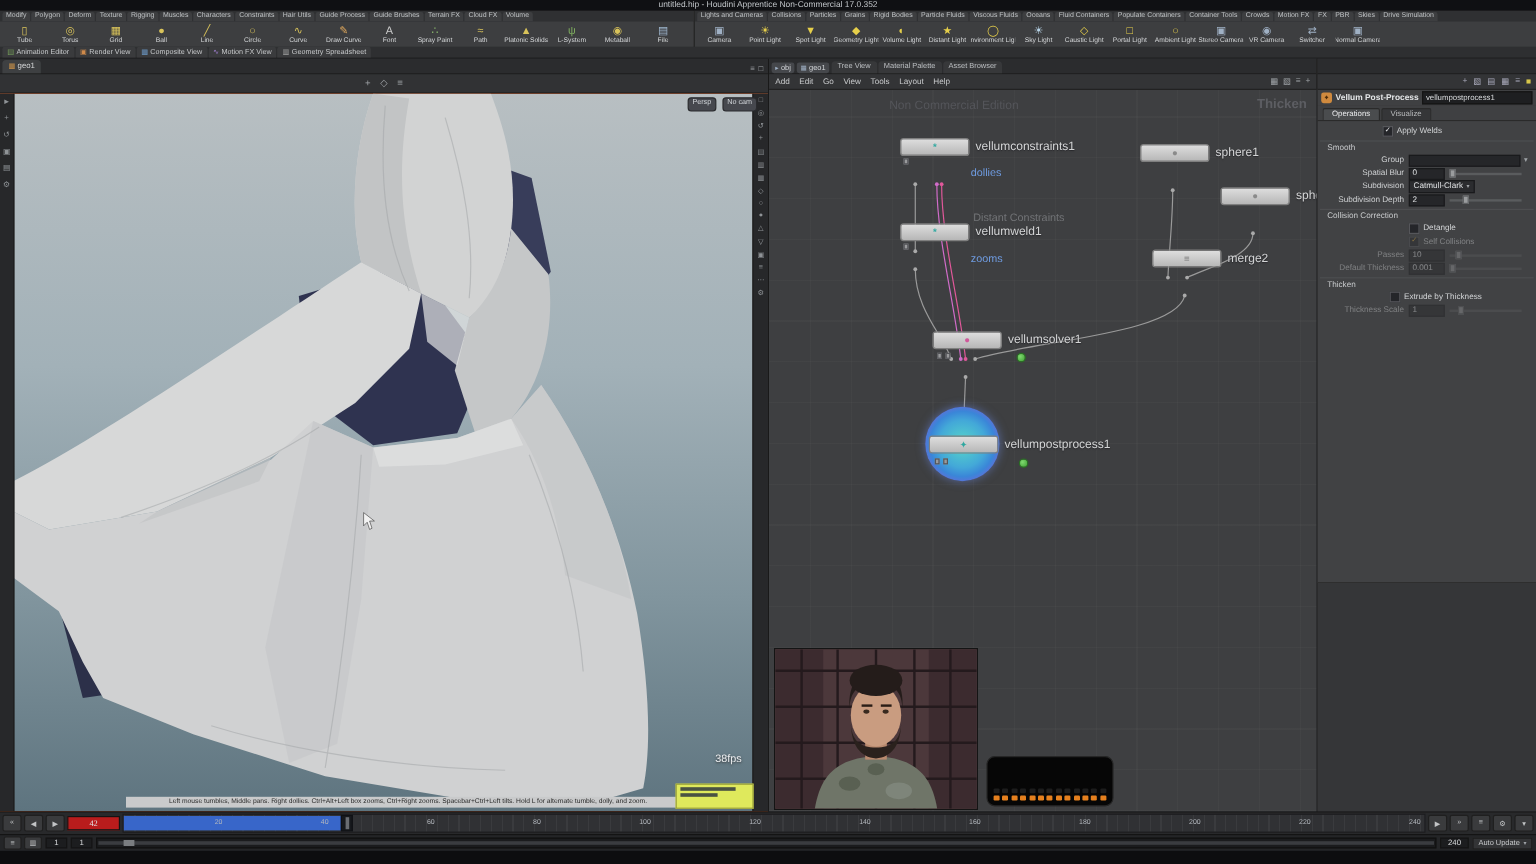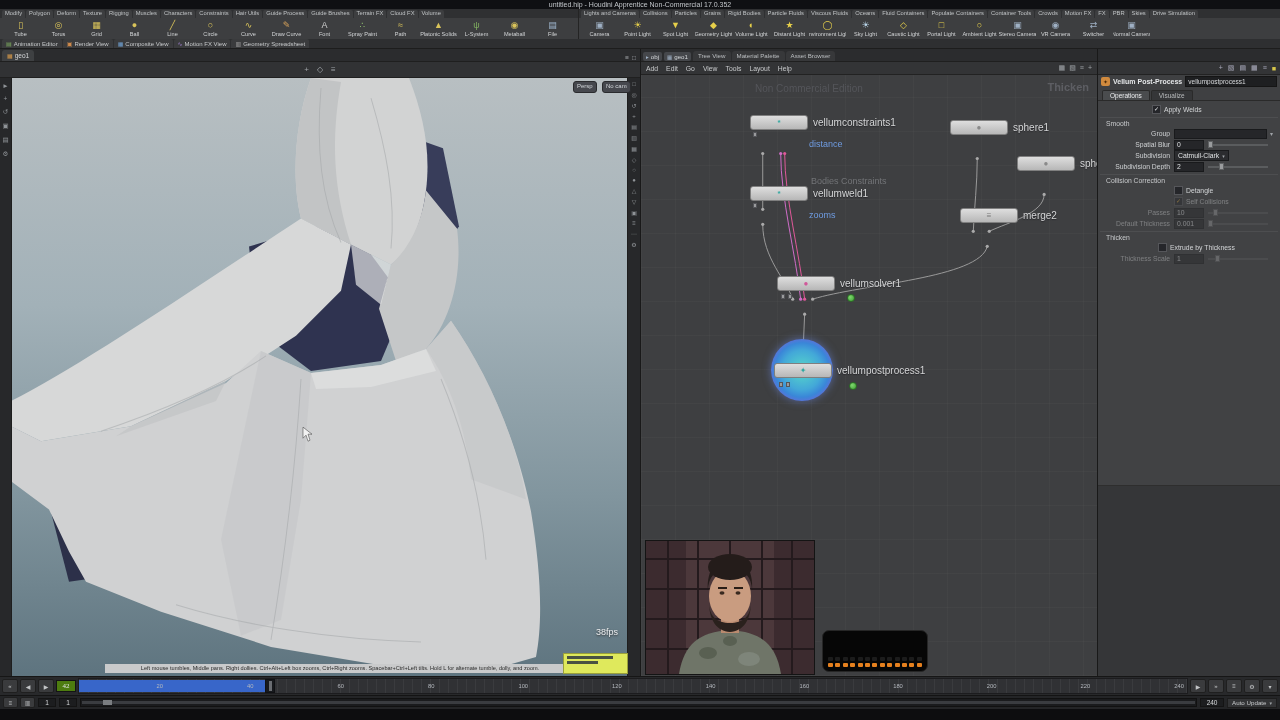--- a/index.html
+++ b/index.html
@@ -56,21 +56,21 @@
   .netstrip{height:12px;background:#2b2c2e;display:flex;align-items:flex-end;gap:2px;padding:0 2px;border-bottom:1px solid #1f1f1f;}
   .bcchip{display:flex;align-items:center;gap:2px;background:#45474b;border-radius:2px;padding:0 3px;font-size:6.2px;color:#d4d7da;height:9px;}
   .ntab{background:#37383a;border-radius:3px 3px 0 0;padding:1px 5px;font-size:6.2px;color:#bcbfc2;height:8px;line-height:8px;white-space:nowrap;}
   .netmenu{height:12px;background:#333436;display:flex;align-items:center;padding:0 5px;gap:8px;border-bottom:1px solid #222;font-size:6.8px;color:#c8cacc;}
   .netmenu .spacer{flex:1;}
   .netmenu .g{font-size:7px;color:#9fa3a7;}
   .netcanvas{position:relative;flex:1;overflow:hidden;
      background-color:#3e3f41;
      background-image:repeating-linear-gradient(0deg,rgba(255,255,255,0.025) 0 1px,transparent 1px 34px),
                       repeating-linear-gradient(90deg,rgba(255,255,255,0.025) 0 1px,transparent 1px 34px);}
-  .wm1{position:absolute;left:114px;top:8px;font-size:10px;color:#54555a;z-index:1;}
+  .wm1{position:absolute;left:100px;top:8px;font-size:10px;color:#54555a;z-index:1;}
   .wm2{position:absolute;right:8px;top:6px;font-size:11px;font-weight:bold;color:#5d5e63;z-index:1;}
   svg.wires{position:absolute;inset:0;width:100%;height:100%;z-index:1;}
   .selring{position:absolute;left:130px;top:264px;width:62px;height:62px;border-radius:50%;z-index:2;
      background:radial-gradient(circle,#57d8c9 0%,#43a8d8 45%,#3a86d8 62%,#8a55d6 88%,rgba(138,85,214,0.15) 100%);
      box-shadow:0 0 8px rgba(110,140,230,0.55);}
   .node{position:absolute;height:15px;display:flex;align-items:center;gap:5px;z-index:3;}
   .pill{width:56px;height:13px;background:linear-gradient(#dedede,#b7b7b7);border:1px solid #7f7f7f;border-radius:3px;
         display:flex;align-items:center;justify-content:center;}
   .pill .pg{font-size:8px;line-height:8px;font-weight:bold;}
   .nname{font-size:10px;color:#d4d5d6;white-space:nowrap;text-shadow:0 1px 1px #26262a;}
@@ -110,21 +110,21 @@
   
   .webcam{position:absolute;left:645px;top:540px;width:170px;height:135px;background:#4a3538;border:1px solid #141414;z-index:40;overflow:hidden;box-sizing:border-box;}
   .streamdeck{position:absolute;left:822px;top:630px;width:106px;height:42px;background:#060606;border:1px solid #262626;border-radius:7px;z-index:41;display:flex;flex-direction:column;justify-content:flex-end;padding:4px 5px;box-sizing:border-box;}
   .deckrow{display:flex;justify-content:space-between;margin-top:2px;}
   .deckdot{width:5px;height:4px;background:#e5801e;border-radius:1px;}
   .deckdot.dimdot{background:#1c1c1c;}
 
   
   .playbar{height:18px;background:#28292b;border-top:1px solid #161616;display:flex;align-items:center;padding:0 2px;gap:2px;}
   .tbtn{min-width:10px;height:12px;background:#3a3b3d;border:1px solid #1f1f1f;color:#c2c4c6;font-size:6px;display:flex;align-items:center;justify-content:center;border-radius:2px;padding:0 2px;}
-  .framefield{width:20px;height:12px;background:#4d7c0f;border:1px solid #141414;color:#e2e4e6;font-size:7px;text-align:center;box-sizing:border-box;font-family:Liberation Serif, serif;}
+  .framefield{width:44px;height:12px;background:#b91c1c;border:1px solid #141414;color:#e2e4e6;font-size:7px;text-align:center;box-sizing:border-box;font-family:Liberation Serif, serif;}
   .ruler{position:relative;flex:1;height:14px;background:#303134;border:1px solid #1c1c1e;overflow:hidden;
          background-image:repeating-linear-gradient(90deg,#3a3b3e 0 1px,transparent 1px 9px);}
   .progress{position:absolute;left:0;top:1px;bottom:1px;width:17.2%;background:#3866c9;}
   .ticklabels{position:absolute;inset:0;display:flex;justify-content:space-between;align-items:center;padding:0 3px 0 7%;}
   .ticklabels span{font-size:5.8px;color:#b4b8be;}
   .playhead{position:absolute;left:calc(17.2% - 5px);top:0;bottom:0;width:10px;background:#17191d;border:1px solid #101114;box-sizing:border-box;}
   .playhead::after{content:"";position:absolute;left:3px;top:1px;bottom:1px;width:3px;background:#6a6d72;}
 
   
   .rangerow{height:13px;background:#242527;display:flex;align-items:center;gap:3px;padding:0 3px;border-top:1px solid #141414;}
@@ -546,24 +546,24 @@
         </svg>
 
         <div class="selring"></div>
 
         <div class="node" style="left:109px;top:40px;">
           <div class="pill">
               <span class="pg" style="color:#2fa8a0">*</span>
             </div>
           <span class="nname">vellumconstraints1</span>
         </div>
-        <span class="nlabel" style="left:168px;top:64px;">distance</span>
+        <span class="nlabel" style="left:168px;top:64px;">dollies</span>
         <span class="flagsq" style="position:absolute;left:112px;top:57px;z-index:3"></span>
 
-        <span class="nghost" style="left:170px;top:101px;">Bodies Constraints</span>
+        <span class="nghost" style="left:170px;top:101px;">Distant Constraints</span>
         <div class="node" style="left:109px;top:111px;">
           <div class="pill">
               <span class="pg" style="color:#2fa8a0">*</span>
             </div>
           <span class="nname">vellumweld1</span>
         </div>
         <span class="nlabel" style="left:168px;top:135px;">zooms</span>
         <span class="flagsq" style="position:absolute;left:112px;top:128px;z-index:3"></span>
 
         <div class="node" style="left:309px;top:45px;">

